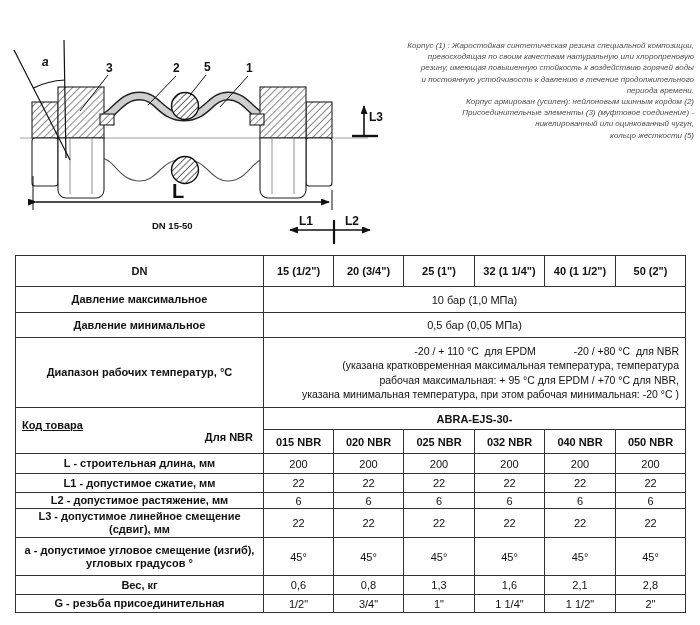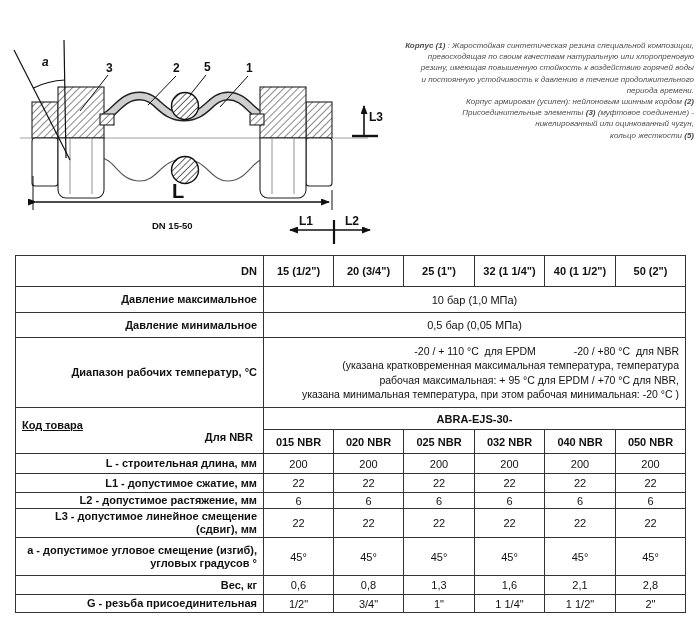--- a/index.html
+++ b/index.html
@@ -12,28 +12,28 @@
   svg text{font-family:"Liberation Sans", sans-serif;fill:#111;}
   .callout{font-size:12px;font-weight:bold;}
   .dimlbl{font-size:12px;font-weight:bold;}
   
   .desc{
     position:absolute;right:6px;top:40px;width:330px;
     font-size:8px;line-height:11.2px;font-style:italic;color:#4d4d4d;
     text-align:right;
   }
   .desc .line{white-space:nowrap;}
-  .desc span.b{font-weight:bold;margin-top:25px;}
+  .desc span.b{font-weight:normal;margin-top:25px;}
   
   table.spec{
     position:absolute;left:15px;top:255px;width:670px;
     border-collapse:collapse;table-layout:fixed;font-size:11px;color:#111;
   }
   table.spec td{border:1px solid #333;padding:1px 6px;vertical-align:middle;overflow:hidden;}
-  .lbl{font-weight:bold;text-align:right;line-height:13px;}
+  .lbl{font-weight:bold;text-align:center;line-height:13px;}
   .val{text-align:center;padding:1px 2px;}
   .hdr{font-weight:bold;text-align:center;padding:1px 2px;}
   .temp div{text-align:right;white-space:pre;font-size:10.5px;line-height:14.5px;}
   .code-cell{padding:0 !important;}
   .code-cell .inner{display:flex;flex-direction:column;justify-content:space-between;height:100%;padding:3px 6px;box-sizing:border-box;}
   .code-cell .top{font-weight:bold;text-align:left;text-decoration:underline;}
   .code-cell .bottom{font-weight:bold;text-align:right;padding-right:4px;}
 </style>
 </head>
 <body>

